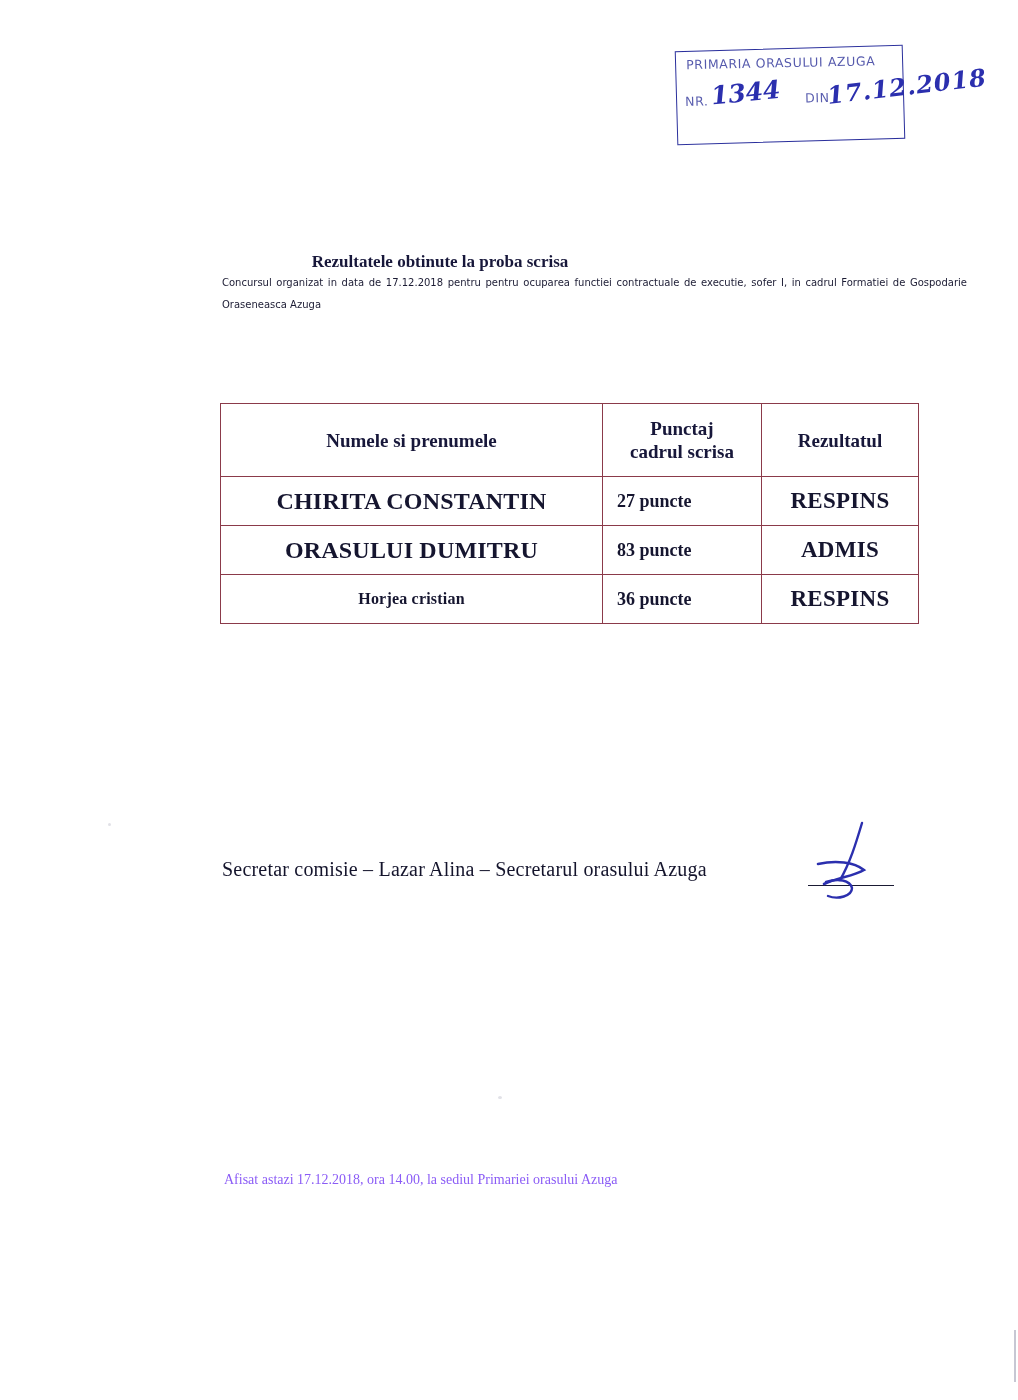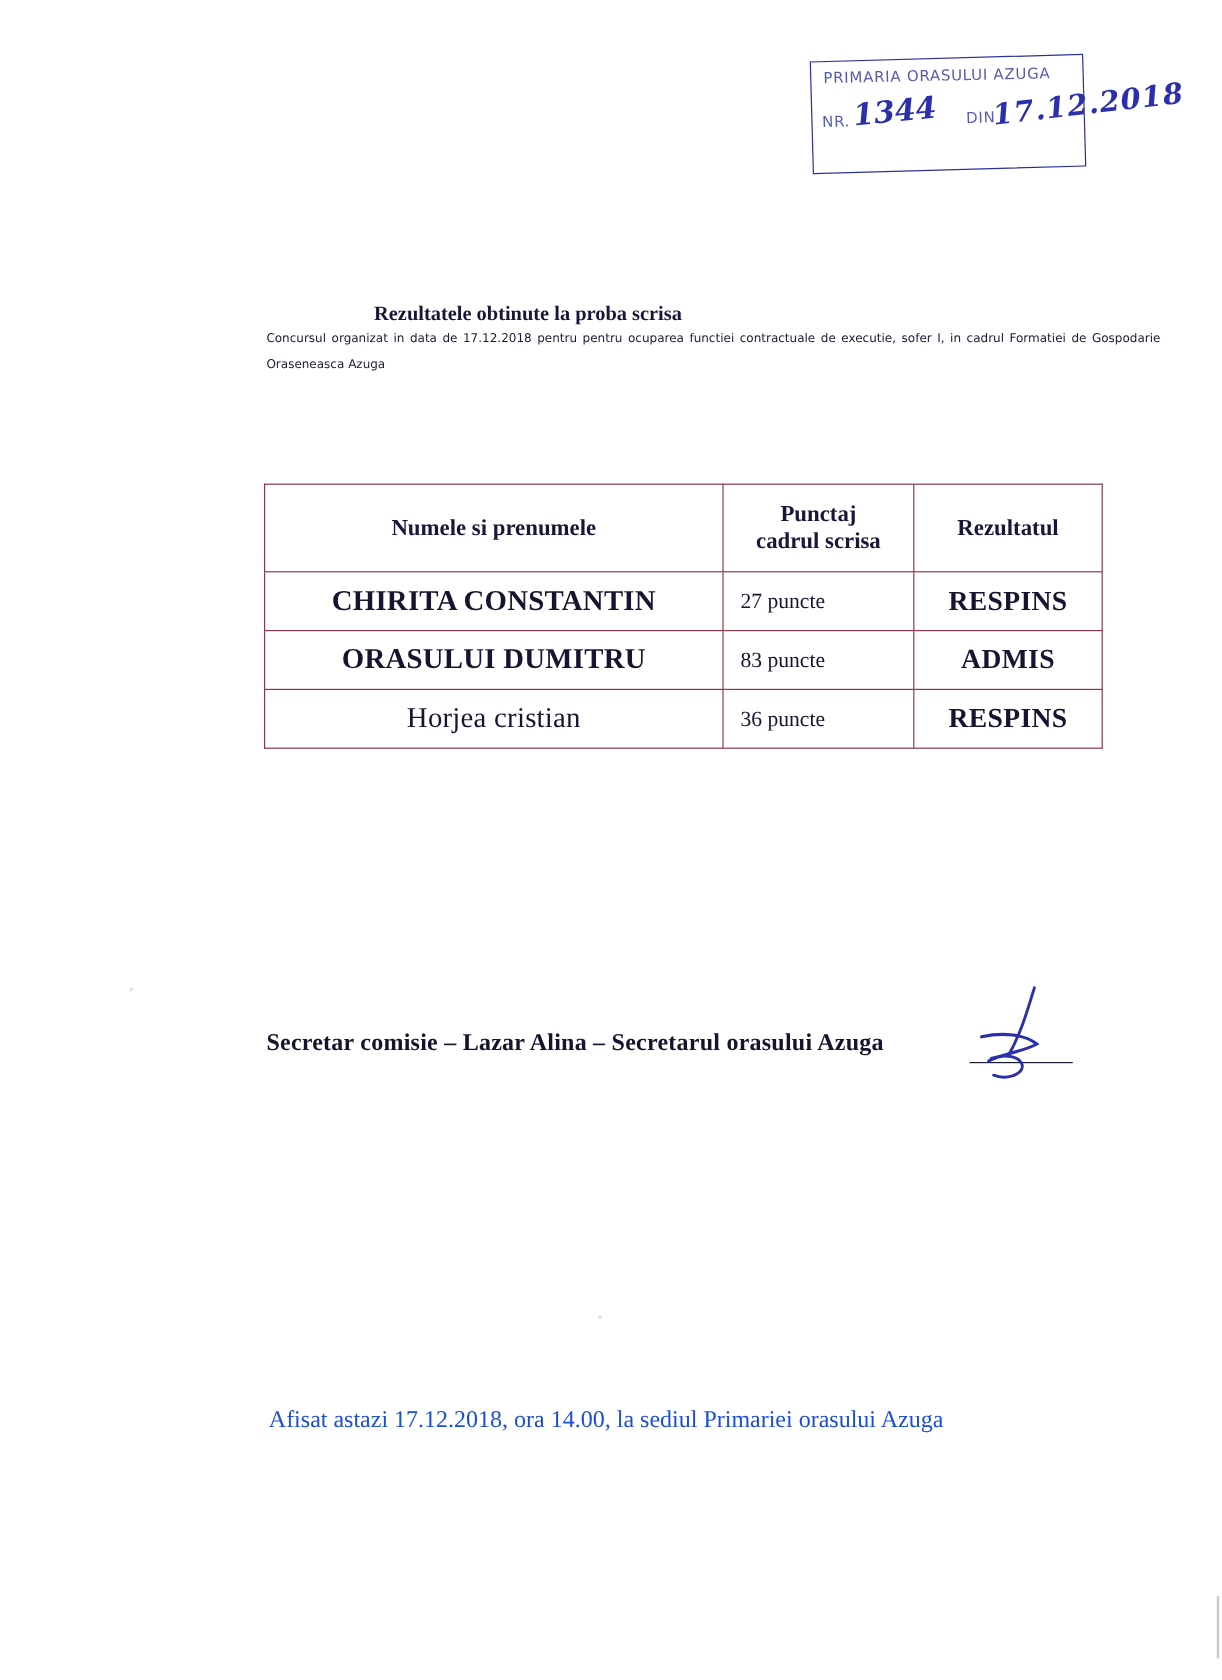--- a/index.html
+++ b/index.html
@@ -135,44 +135,44 @@
     font-size: 19px;
     color: #15152f;
   }
   td.cell-name {
     text-align: center;
     font-weight: bold;
     font-size: 24px;
     letter-spacing: 0.2px;
   }
   td.cell-name.mixed {
-    font-weight: normal;
-    font-size: 24px;
+    font-weight: bold;
+    font-size: 16px;
     margin-left: 44px;
   }
   td.cell-points {
     text-align: left;
     padding-left: 14px;
-    font-weight: normal;
+    font-weight: bold;
     font-size: 18px;
   }
   td.cell-result {
     text-align: center;
     font-weight: bold;
     font-size: 23px;
     letter-spacing: 0.3px;
   }
 
   
   .signature-line {
     position: absolute;
     left: 222px;
     top: 858px;
     font-size: 20px;
-    font-weight: bold;
+    font-weight: normal;
     color: #14142c;
     letter-spacing: 0.2px;
   }
   .sig-rule {
     position: absolute;
     left: 808px;
     top: 885px;
     width: 86px;
     height: 0;
     border-bottom: 1.4px solid #1a1a33;
@@ -183,22 +183,22 @@
     top: 818px;
     width: 90px;
     height: 90px;
   }
 
   
   .footer-note {
     position: absolute;
     left: 224px;
     top: 1172px;
-    font-size: 20px;
-    color: #1d4ed8;
+    font-size: 14px;
+    color: #8b5cf6;
   }
 
   
   .speck {
     position: absolute;
     background: #c9c9d4;
     opacity: 0.55;
     border-radius: 50%;
   }
   .edge-mark {

